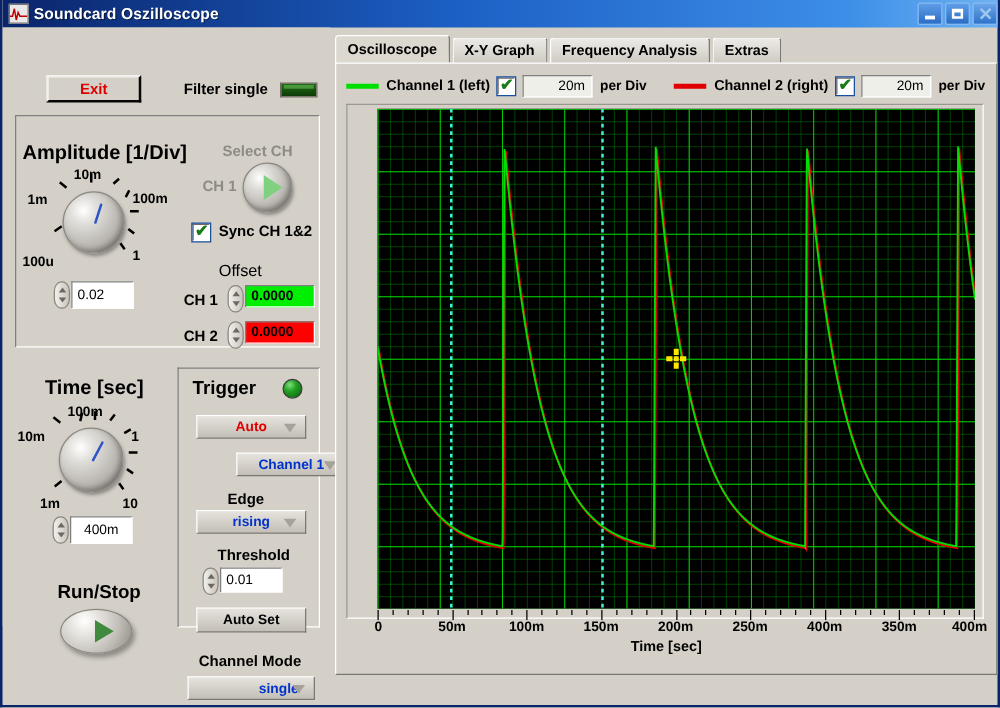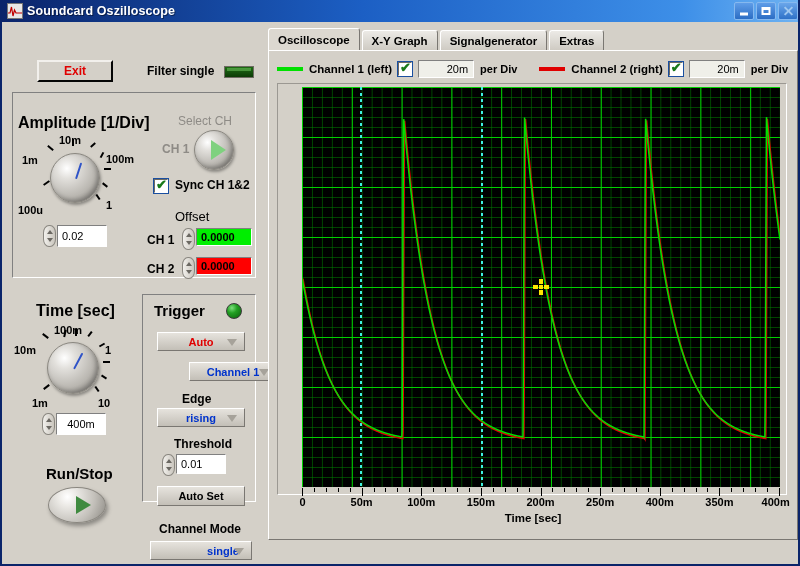--- a/index.html
+++ b/index.html
@@ -117,21 +117,21 @@
   .numfield {
     position:absolute; background:#fff;
     border:1px solid; border-color:#808080 #fff #fff #808080;
     font-size:11px; color:#000; display:flex; align-items:center;
     padding-left:4px; font-family:"Liberation Sans",sans-serif;
   }
   .numfield.center { justify-content:center; padding-left:0; }
   .numfield.green { background:#00ee00; font-weight:bold; }
   .numfield.red   { background:#ff0000; font-weight:bold; }
 
-  #selectch { left:176px; top:92px; font-size:12px; font-weight:normal; color:#8e8b86; }
+  #selectch { left:176px; top:92px; font-size:12px; font-weight:bold; color:#8e8b86; }
   #ch1grey { left:160px; top:120px; font-size:12px; font-weight:bold; color:#8e8b86; }
   #selknob { left:192px; top:108px; width:40px; height:40px; }
   #selarrow {
     position:absolute; left:209px; top:118px; width:0;height:0;
     border-top:10px solid transparent; border-bottom:10px solid transparent;
     border-left:15px solid #7fd17f;
   }
   .chk {
     position:absolute; width:14px; height:14px; background:#fff;
     border:1px solid; border-color:#6d6a64 #fff #fff #6d6a64;
@@ -395,21 +395,21 @@
     <div id="runknob"></div>
     <div id="runarrow"></div>
 
   </div>
 
   <div id="rightarea">
 
     <div id="tabbar">
       <div class="tab active">Oscilloscope</div>
       <div class="tab">X-Y Graph</div>
-      <div class="tab">Signalgenerator</div>
+      <div class="tab">Frequency Analysis</div>
       <div class="tab">Extras</div>
     </div>
 
     <div id="tabpanel">
 
       <div id="legendrow">
         <div class="legline" style="background:#00e000;"></div>
         <div class="leglbl">Channel 1 (left)</div>
         <div class="chk" style="position:relative; left:0; top:0;"></div>
         <div class="divfield">20m</div>

